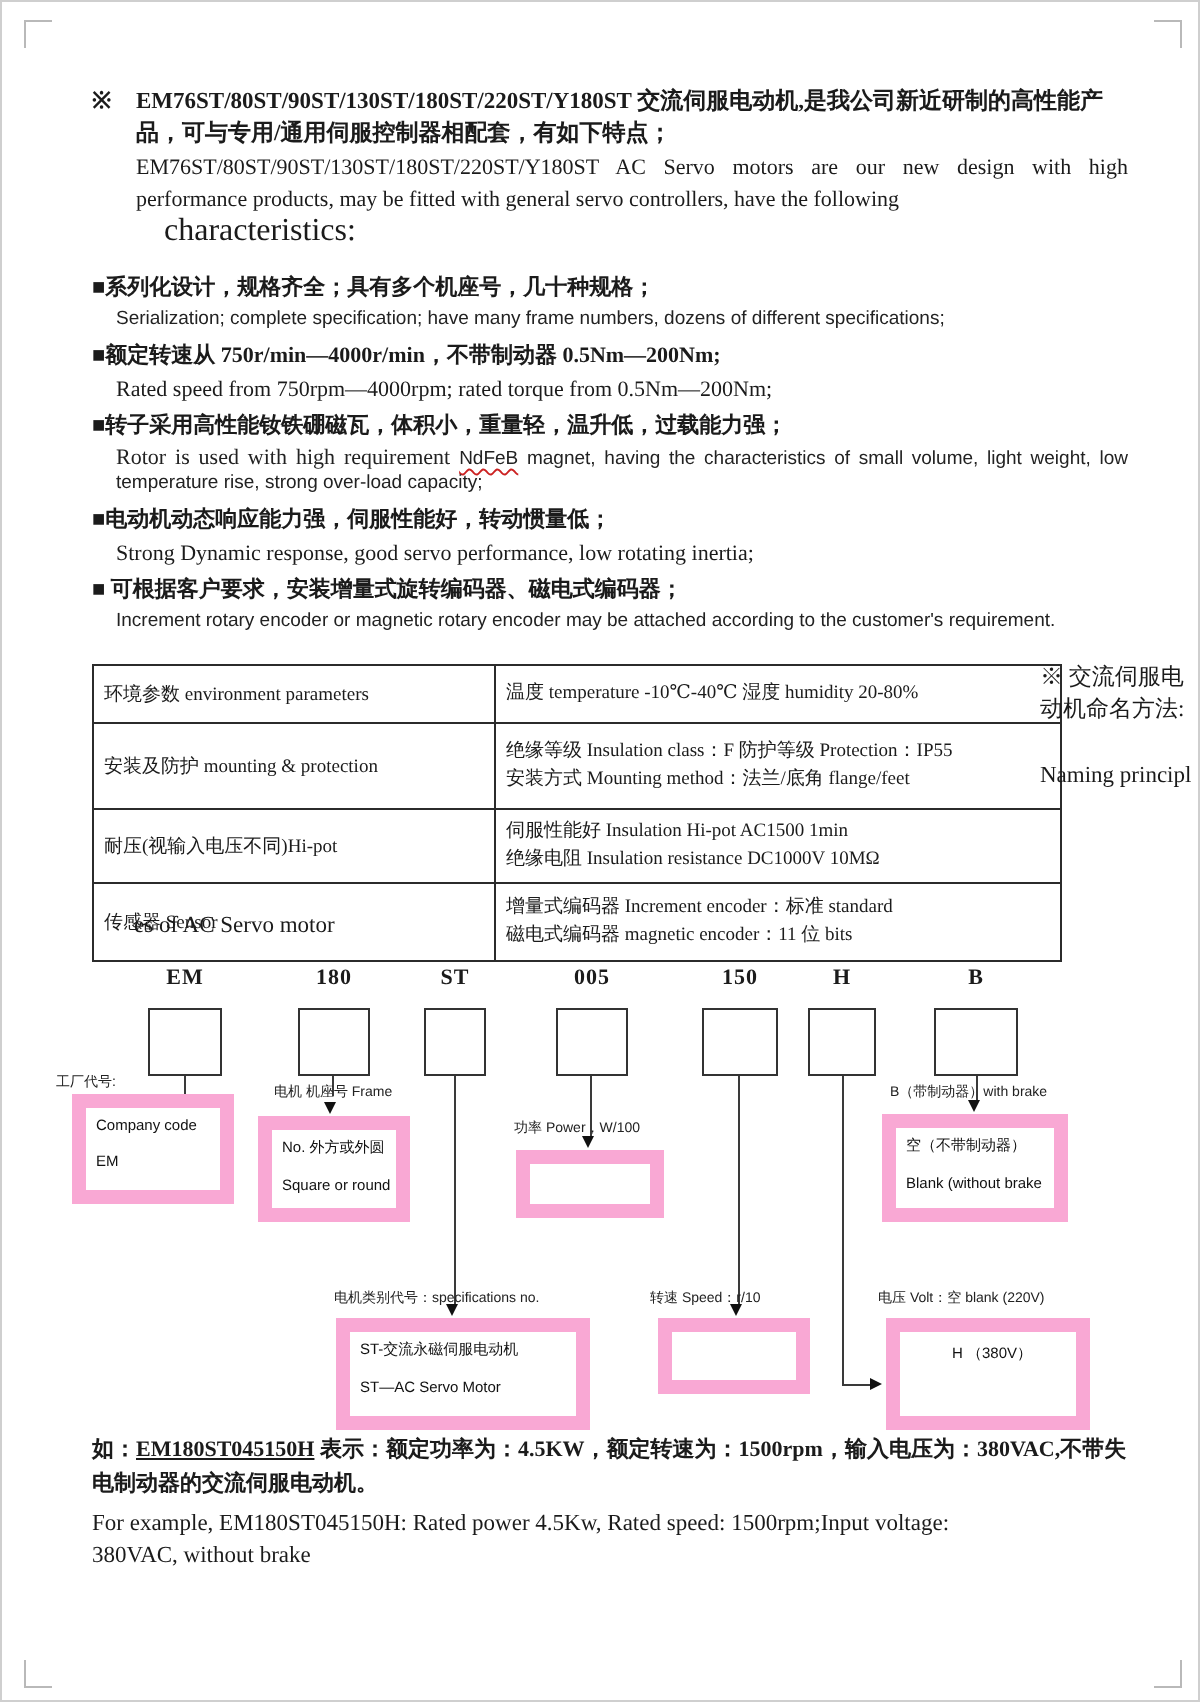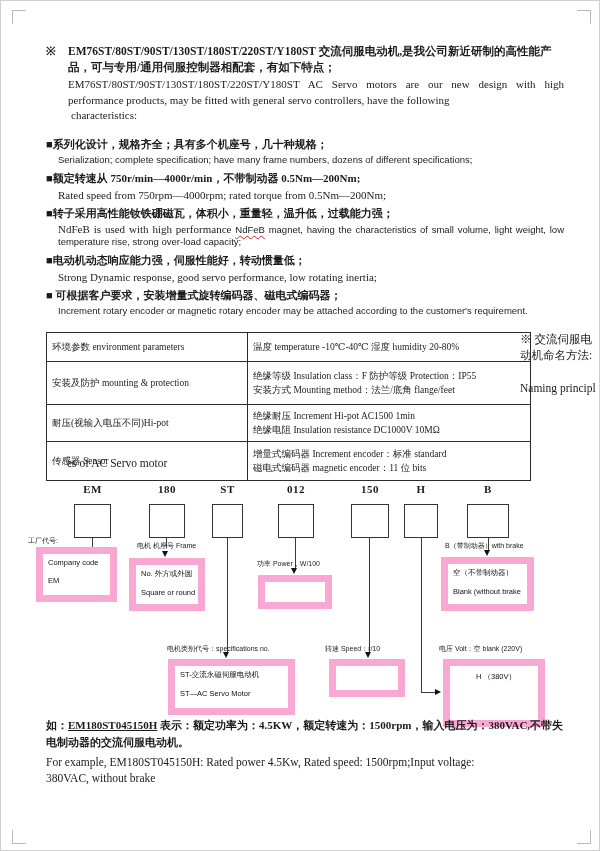--- a/index.html
+++ b/index.html
@@ -14,21 +14,21 @@
   .corner.bl { left:11px; top:829px; border-left:1px solid #b9b9b9; border-bottom:1px solid #b9b9b9; }
   .corner.br { left:576px; top:829px; border-right:1px solid #b9b9b9; border-bottom:1px solid #b9b9b9; }
 
   .abs { position:absolute; }
 
   
   .intro { left:45px; top:42px; width:518px; }
   .intro .zh { position:relative; padding-left:22px; font-weight:bold; font-size:11.5px; line-height:16px; }
   .intro .mark { position:absolute; left:0; top:0; }
   .intro .en { margin-left:22px; margin-top:2px; font-size:11px; line-height:15.5px; text-align:justify; }
-  .intro .en-tail { margin-left:25px; font-size:11px; line-height:15px; }
+  .intro .en-tail { margin-left:36px; font-size:16px; line-height:15px; }
 
   
   .features { left:45px; top:135px; width:518px; }
   .feat-zh { font-weight:bold; font-size:11px; line-height:17px; }
   .feat-en { margin:1px 0 3px 12px; text-align:justify; }
   .feat-en.sans { font-family:"Liberation Sans","DejaVu Sans",sans-serif; font-size:9.5px; line-height:12.5px; color:#222; }
   .feat-en.serif { font-size:11px; line-height:14px; }
   .wavy { text-decoration:underline; text-decoration-style:wavy; text-decoration-color:#cc2222; text-underline-offset:2px; }
 
   
@@ -86,21 +86,21 @@
       <div class="feat-zh">■系列化设计，规格齐全；具有多个机座号，几十种规格；</div>
       <div class="feat-en sans">Serialization; complete specification; have many frame numbers, dozens of different specifications;</div>
     </div>
     <div>
       <div class="feat-zh">■额定转速从 750r/min—4000r/min，不带制动器 0.5Nm—200Nm;</div>
       <div class="feat-en serif">Rated speed from 750rpm—4000rpm; rated torque from 0.5Nm—200Nm;</div>
     </div>
     <div>
       <div class="feat-zh">■转子采用高性能钕铁硼磁瓦，体积小，重量轻，温升低，过载能力强；</div>
       <div class="feat-en sans">
-        <span style="font-family:'Liberation Serif','DejaVu Serif',serif;font-size:11px;">NdFeB is used with high performance </span><span class="wavy">NdFeB</span><span> magnet, having the characteristics of small volume, light weight, low temperature rise, strong over-load capacity;</span>
+        <span style="font-family:'Liberation Serif','DejaVu Serif',serif;font-size:11px;">Rotor is used with high requirement </span><span class="wavy">NdFeB</span><span> magnet, having the characteristics of small volume, light weight, low temperature rise, strong over-load capacity;</span>
       </div>
     </div>
     <div>
       <div class="feat-zh">■电动机动态响应能力强，伺服性能好，转动惯量低；</div>
       <div class="feat-en serif">Strong Dynamic response, good servo performance, low rotating inertia;</div>
     </div>
     <div>
       <div class="feat-zh">■ 可根据客户要求，安装增量式旋转编码器、磁电式编码器；</div>
       <div class="feat-en sans">Increment rotary encoder or magnetic rotary encoder may be attached according to the customer's requirement.</div>
     </div>
@@ -117,21 +117,21 @@
     <tr>
       <td class="c1" style="height:38px">安装及防护 mounting &amp; protection</td>
       <td class="c2">
         <div class="tl">绝缘等级 Insulation class：F  防护等级 Protection：IP55</div>
         <div class="tl">安装方式 Mounting method：法兰/底角 flange/feet</div>
       </td>
     </tr>
     <tr>
       <td class="c1" style="height:32px">耐压(视输入电压不同)Hi-pot</td>
       <td class="c2">
-        <div class="tl">绝缘耐压 Increment Hi-pot AC1500 1min</div>
+        <div class="tl">伺服性能好 Insulation Hi-pot AC1500 1min</div>
         <div class="tl">绝缘电阻 Insulation resistance DC1000V 10MΩ</div>
       </td>
     </tr>
     <tr>
       <td class="c1" style="height:34px">传感器 Sensor</td>
       <td class="c2">
         <div class="tl">增量式编码器 Increment encoder：标准 standard</div>
         <div class="tl">磁电式编码器 magnetic encoder：11 位 bits</div>
       </td>
     </tr>
@@ -142,21 +142,21 @@
     <div>※ 交流伺服电动机命名方法:</div>
     <div class="nm">Naming principl</div>
   </div>
   <div class="abs continuation">es of AC Servo motor</div>
 
   <div>
 
     <div class="code" style="left:63px;top:482px;width:57px">EM</div>
     <div class="code" style="left:148px;top:482px;width:36px">180</div>
     <div class="code" style="left:211px;top:482px;width:31px">ST</div>
-    <div class="code" style="left:277px;top:482px;width:36px">012</div>
+    <div class="code" style="left:277px;top:482px;width:36px">005</div>
     <div class="code" style="left:350px;top:482px;width:38px">150</div>
     <div class="code" style="left:403px;top:482px;width:34px">H</div>
     <div class="code" style="left:466px;top:482px;width:42px">B</div>
 
     <div class="sbox" style="left:73px;top:503px;width:37px;height:34px"></div>
     <div class="sbox" style="left:148px;top:503px;width:36px;height:34px"></div>
     <div class="sbox" style="left:211px;top:503px;width:31px;height:34px"></div>
     <div class="sbox" style="left:277px;top:503px;width:36px;height:34px"></div>
     <div class="sbox" style="left:350px;top:503px;width:38px;height:34px"></div>
     <div class="sbox" style="left:403px;top:503px;width:34px;height:34px"></div>
@@ -193,21 +193,21 @@
     <div class="bbox" style="left:128px;top:557px;width:76px;height:53px">
       <div class="l1">No.  外方或外圆</div>
       <div class="l2">Square or round</div>
     </div>
     <div class="bbox" style="left:167px;top:658px;width:127px;height:56px">
       <div class="l1">ST-交流永磁伺服电动机</div>
       <div class="l2">ST—AC  Servo Motor</div>
     </div>
     <div class="bbox" style="left:257px;top:574px;width:74px;height:34px"></div>
     <div class="bbox" style="left:328px;top:658px;width:76px;height:38px"></div>
-    <div class="bbox volt" style="left:442px;top:658px;width:102px;height:68px">
+    <div class="bbox volt" style="left:442px;top:658px;width:102px;height:56px">
       <div class="l1">H （380V）</div>
     </div>
     <div class="bbox" style="left:440px;top:556px;width:93px;height:54px">
       <div class="l1">空（不带制动器）</div>
       <div class="l2">Blank (without brake</div>
     </div>
   </div>
 
   <div class="abs example">
     <div class="zh">

